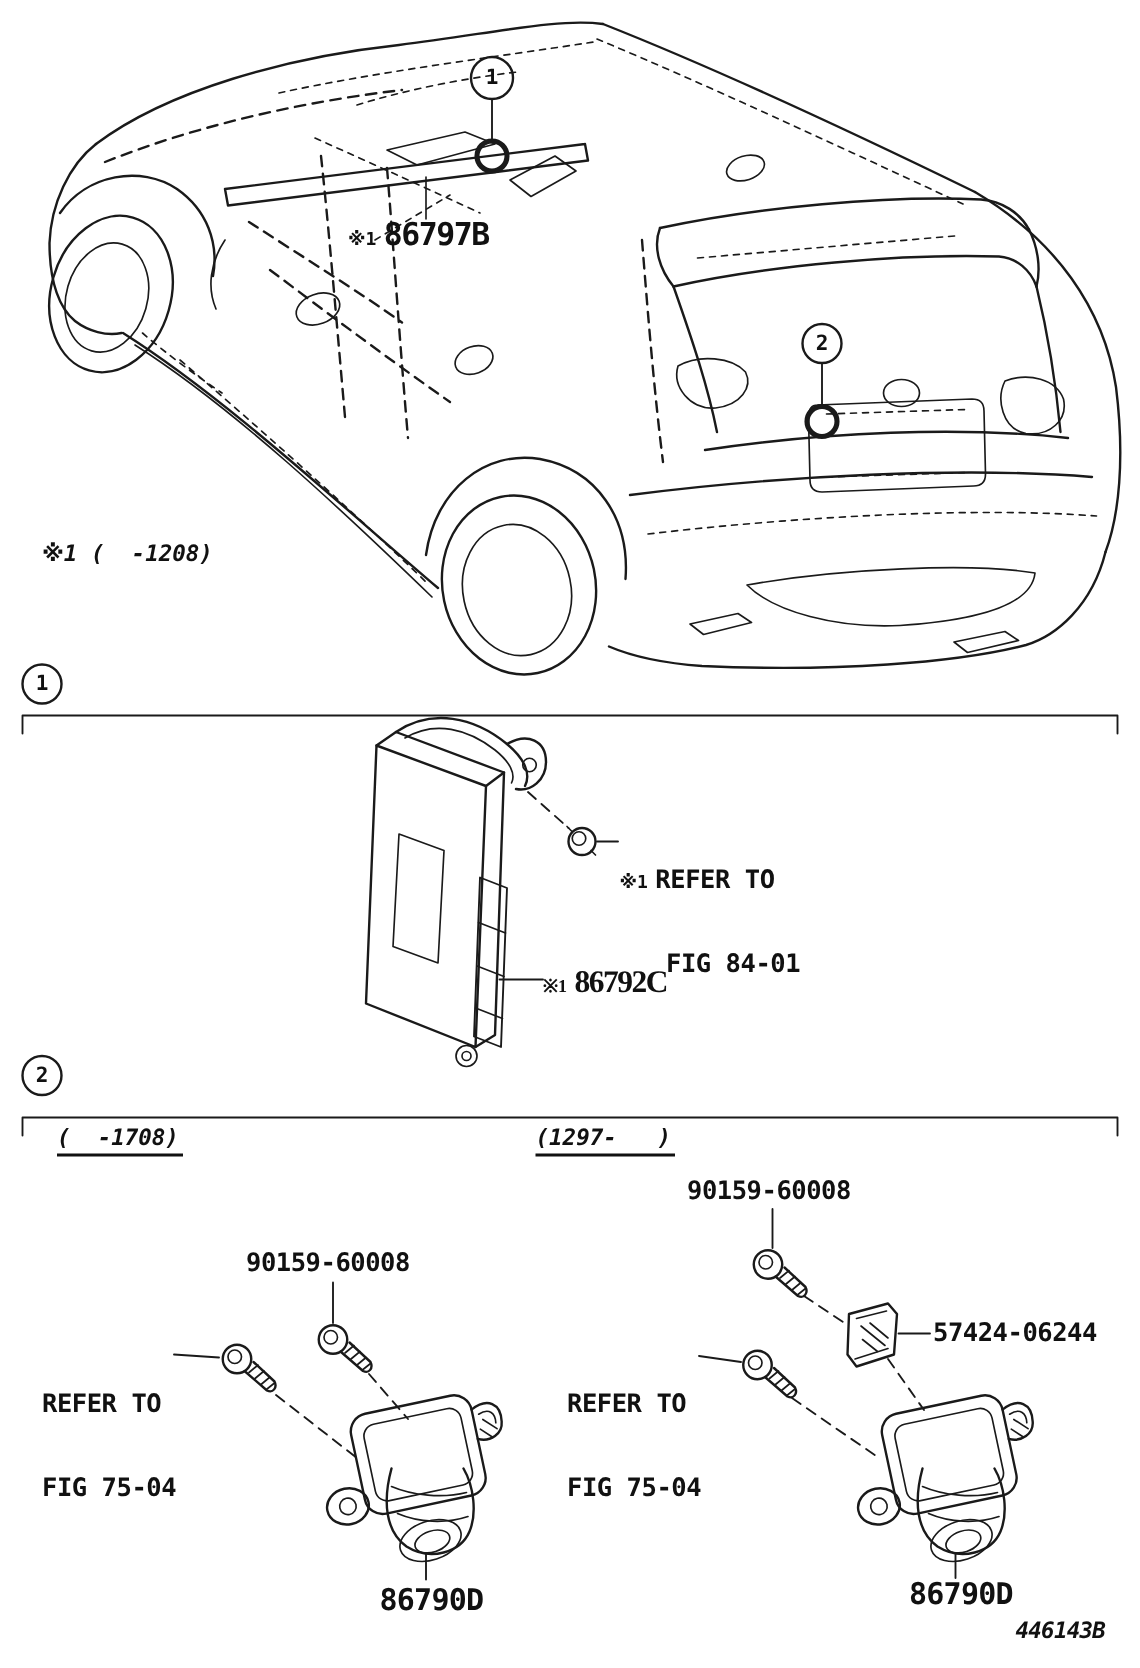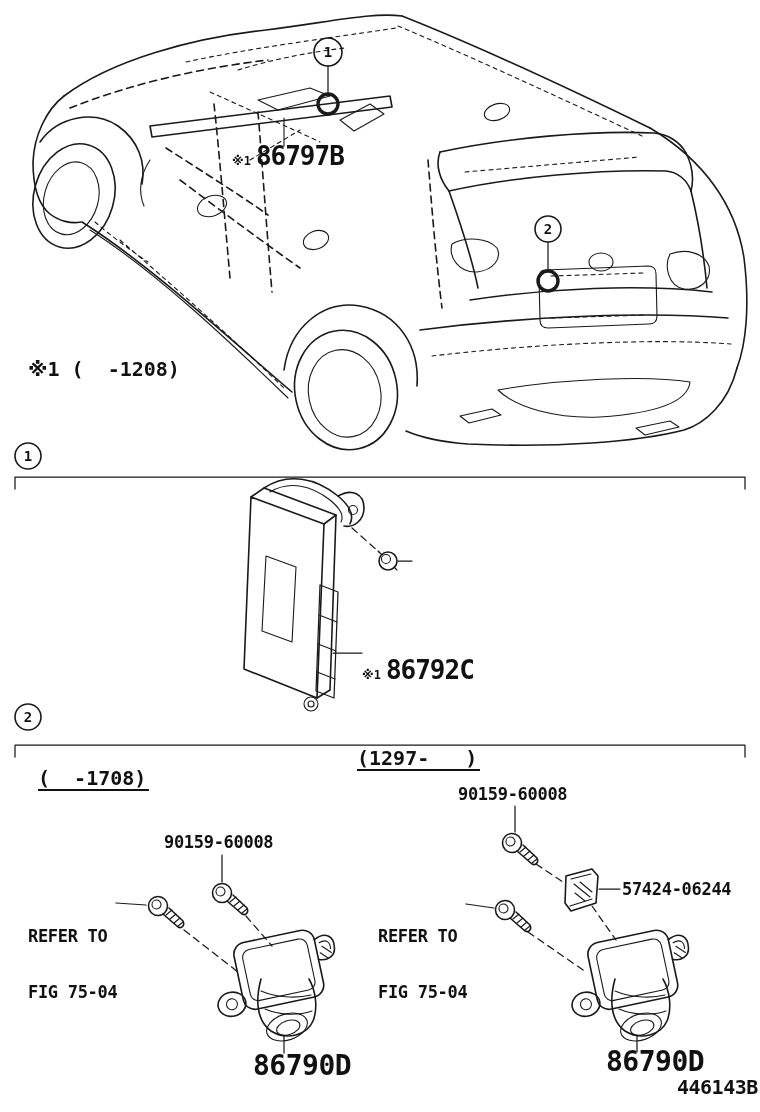--- a/index.html
+++ b/index.html
@@ -8,24 +8,24 @@
   svg.art{position:absolute;left:0;top:0;}
   
   .s{fill:none;stroke:#1a1a1a;stroke-width:1.6;stroke-linecap:round;stroke-linejoin:round;}
   .t{stroke-width:1.1;}
   .w{stroke-width:1.25;}
   .sd{stroke-dasharray:7 5;}
   .td{stroke-dasharray:4 4;}
   .ring{fill:none;stroke:#1a1a1a;stroke-width:3.4;}
   
   .lbl{position:absolute;font-weight:bold;white-space:pre;color:#111;}
-  .big{font-size:26px;letter-spacing:-1px;line-height:21px;}
+  .big{font-size:21px;letter-spacing:-1px;line-height:21px;}
   .mid{font-size:17px;line-height:18px;letter-spacing:-0.3px;}
-  .sm{font-size:20px;line-height:16px;}
-  .cam{font-size:28px;letter-spacing:-0.5px;line-height:20px;}
+  .sm{font-size:15px;line-height:16px;font-style:italic;}
+  .cam{font-size:20px;letter-spacing:-0.5px;line-height:20px;}
   .pfx{font-size:12px;font-weight:bold;margin-right:5px;letter-spacing:0;}
   .digit{position:absolute;width:26px;height:26px;text-align:center;line-height:26px;
          font-size:14px;font-weight:bold;}
   .range{border-bottom:2px solid #111;padding:0 3px 3px 0;}
   .indent2{margin-left:31px;}
 </style>
 </head>
 <body>
 
 <div class="page">
@@ -199,26 +199,30 @@
 
 <div class="digit" style="left:315px;top:39px;">1</div>
 <div class="digit" style="left:535px;top:216px;">2</div>
 
 <div class="lbl" style="left:232px;top:146px;"><span class="pfx">※1</span><span class="big">86797B</span></div>
 
 <div class="lbl sm" style="left:28px;top:361px;">※1 (  -1208)</div>
 
 <div class="digit" style="left:15px;top:443px;">1</div>
 
-
-<div class="lbl" style="left:362px;top:660px;"><span class="pfx">※1</span><span class="big">86792C</span></div>
+<div class="lbl" style="left:413px;top:539px;">
+  <div><span class="pfx">※1</span><span class="mid">REFER TO</span></div>
+  <div class="mid indent2">FIG 84-01</div>
+</div>
+
+<div class="lbl" style="left:362px;top:644px;font-family:Liberation Serif, serif;"><span class="pfx">※1</span><span class="big">86792C</span></div>
 
 <div class="digit" style="left:15px;top:704px;">2</div>
 
-<div class="lbl sm range" style="left:38px;top:770px;">(  -1708)</div>
+<div class="lbl sm range" style="left:38px;top:750px;">(  -1708)</div>
 <div class="lbl sm range" style="left:357px;top:750px;">(1297-   )</div>
 
 <div class="lbl mid" style="left:164px;top:833px;">90159-60008</div>
 <div class="lbl" style="left:28px;top:889px;">
   <div class="mid">REFER TO</div>
   <div class="mid">FIG 75-04</div>
 </div>
 <div class="lbl cam" style="left:253px;top:1056px;">86790D</div>
 
 <div class="lbl mid" style="left:458px;top:785px;">90159-60008</div>

